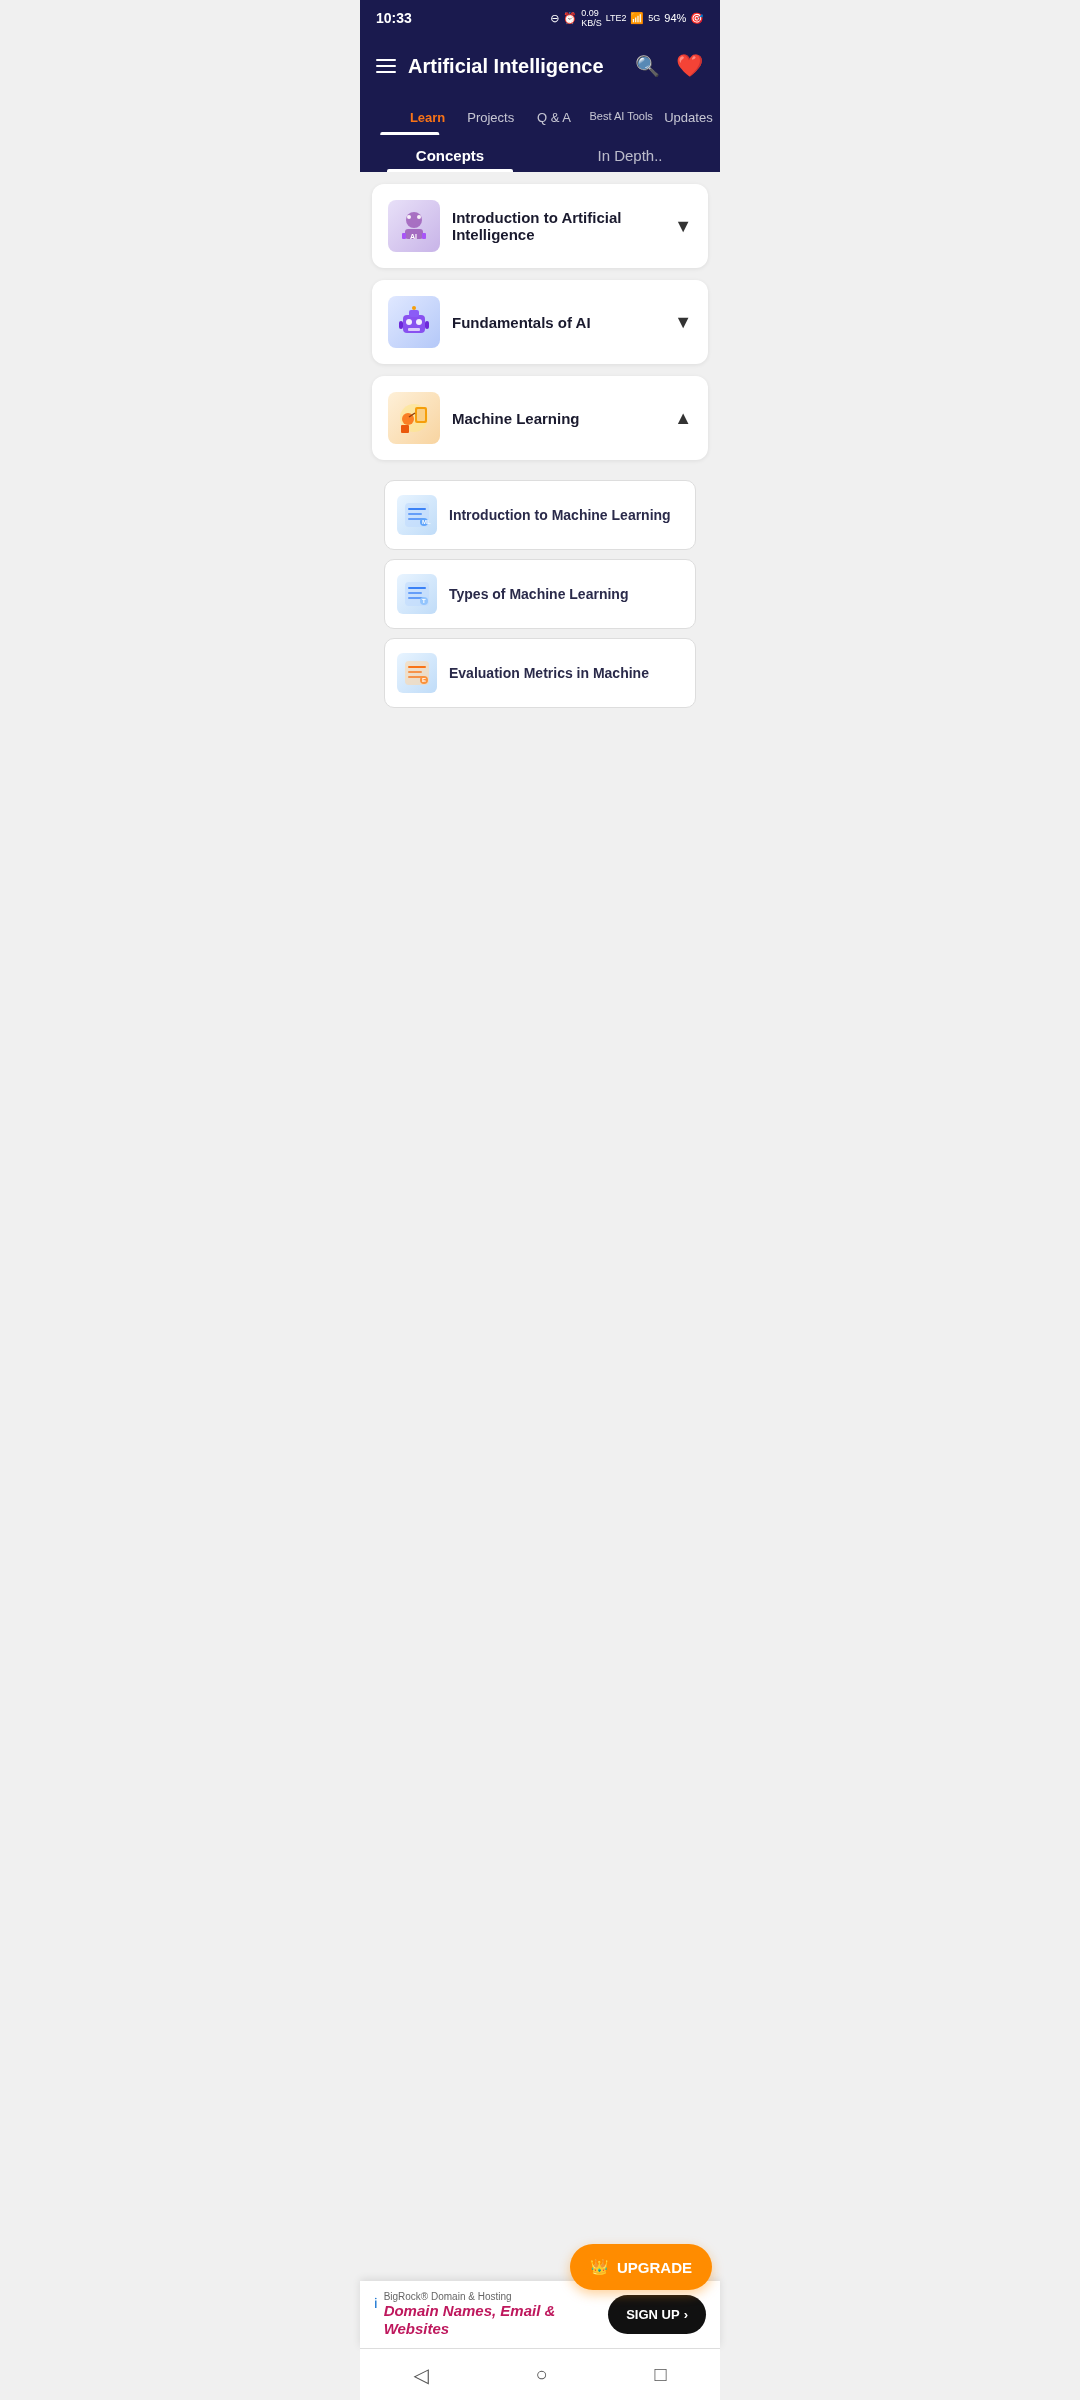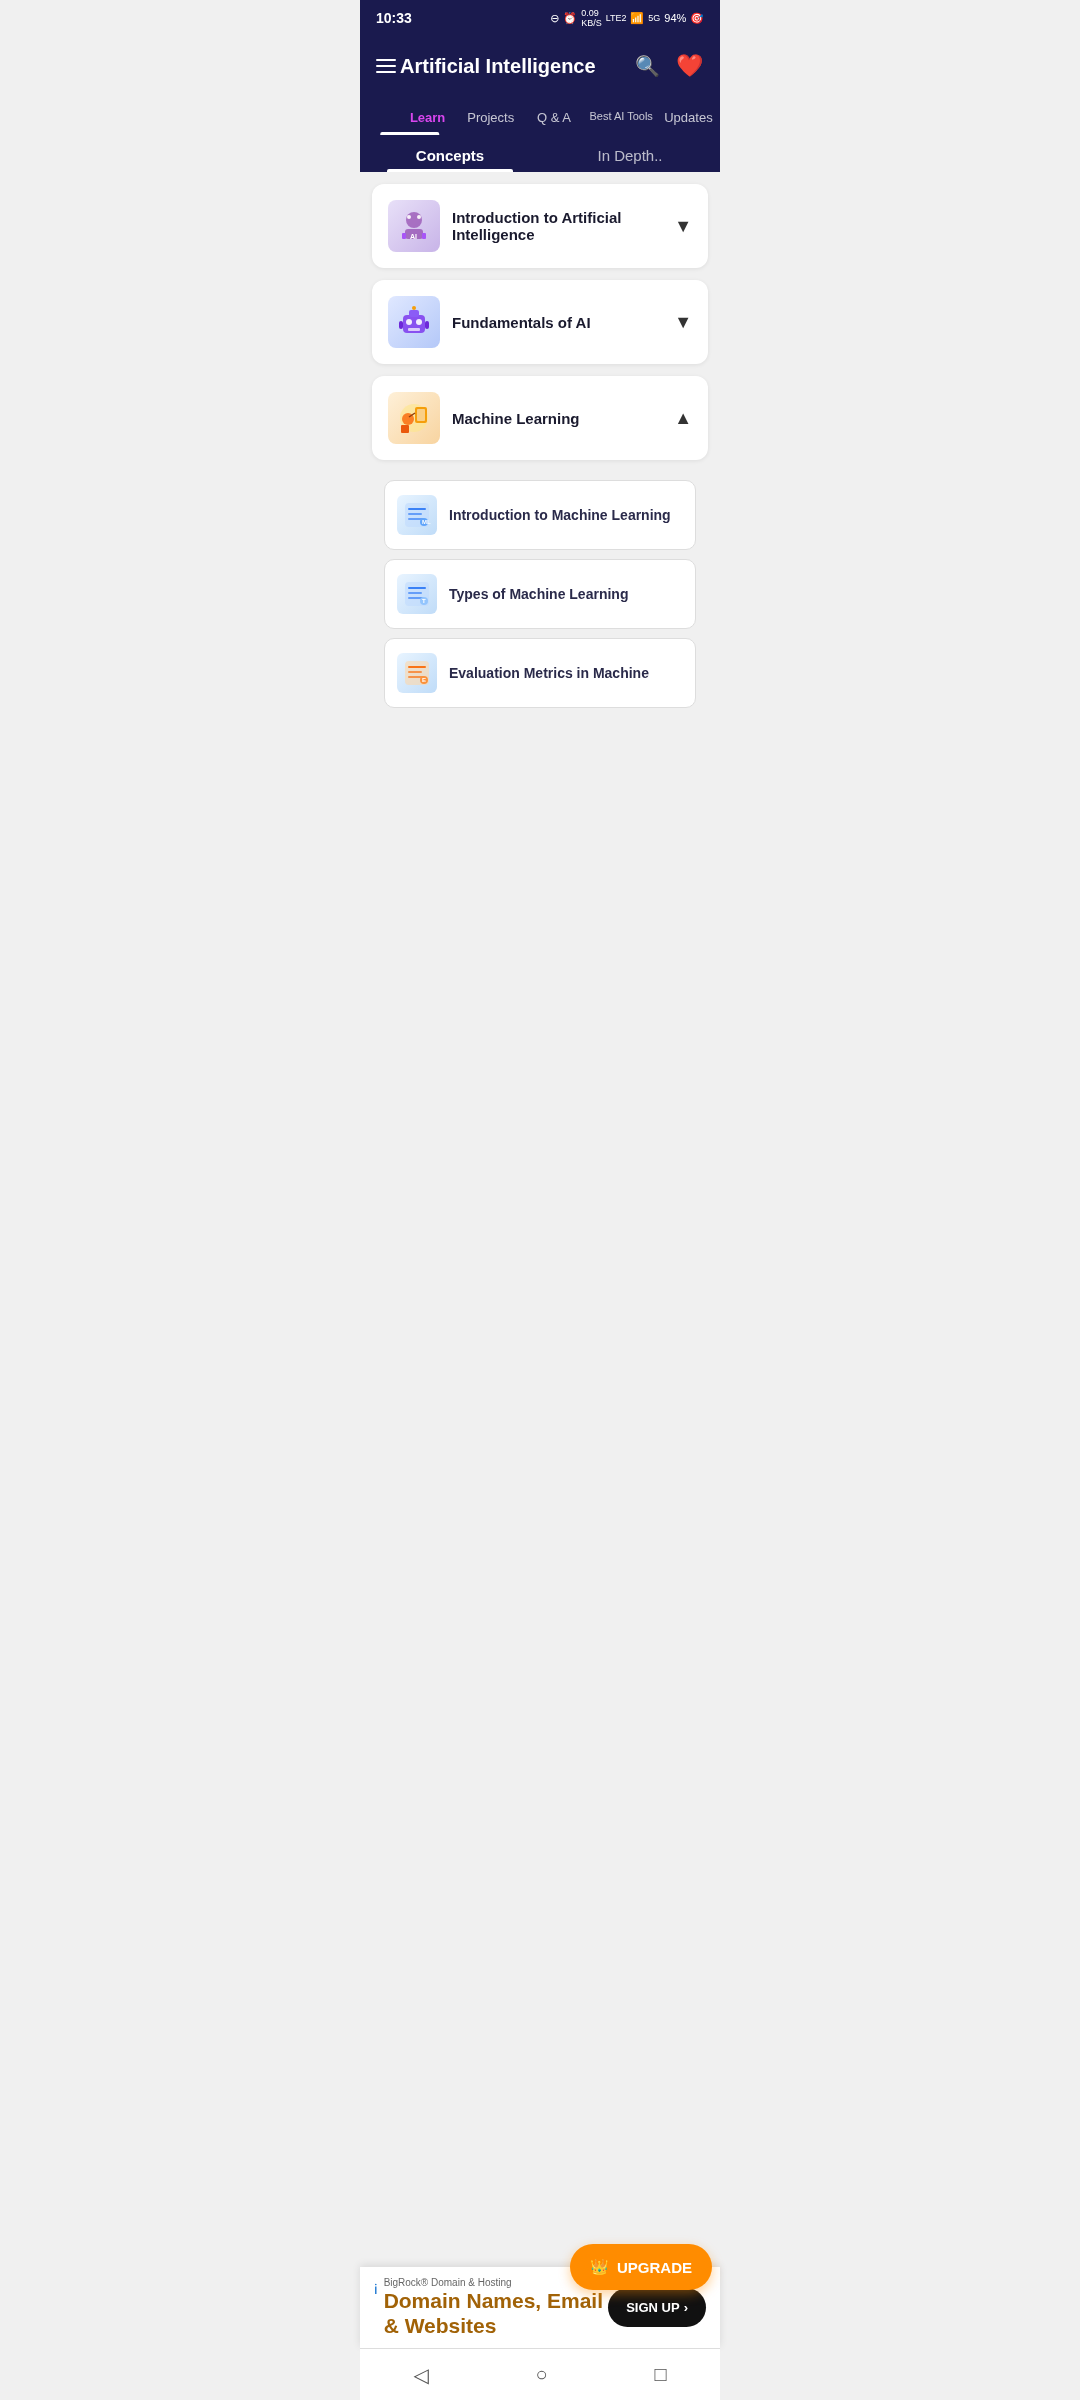--- a/index.html
+++ b/index.html
@@ -49,21 +49,21 @@
       display: flex;
       align-items: center;
       justify-content: space-between;
       padding: 12px 16px;
       height: 60px;
     }
 
     .header-left {
       display: flex;
       align-items: center;
-      gap: 4px;
+      gap: 12px;
       justify-content: center;
     }
 
     .hamburger {
       display: flex;
       flex-direction: column;
       gap: 4px;
       cursor: pointer;
     }
 
@@ -110,21 +110,21 @@
       text-align: center;
       padding: 14px 4px 10px;
       color: rgba(255,255,255,0.75);
       font-size: 13px;
       cursor: pointer;
       position: relative;
       white-space: nowrap;
     }
 
     .primary-nav-item.active {
-      color: #d946ef;
+      color: #f97316;
       font-weight: bold;
       padding-left: 40px;
     }
 
     .primary-nav-item.active::after {
       content: '';
       position: absolute;
       bottom: 0;
       left: 50%;
       transform: translateX(-50%);
@@ -291,24 +291,25 @@
     .ad-text {
       flex: 1;
     }
 
     .ad-subtitle {
       font-size: 10px;
       color: #666;
     }
 
     .ad-title {
-      font-size: 21px;
-      font-weight: bold;
-      color: #a16207;
+      font-size: 15px;
+      font-weight: bold;
+      color: #be185d;
       line-height: 1.2;
+      font-style: italic;
     }
 
     .ad-info-icon {
       color: #0066cc;
       font-size: 14px;
       margin-top: 2px;
     }
 
     .signup-btn {
       background: #111;

